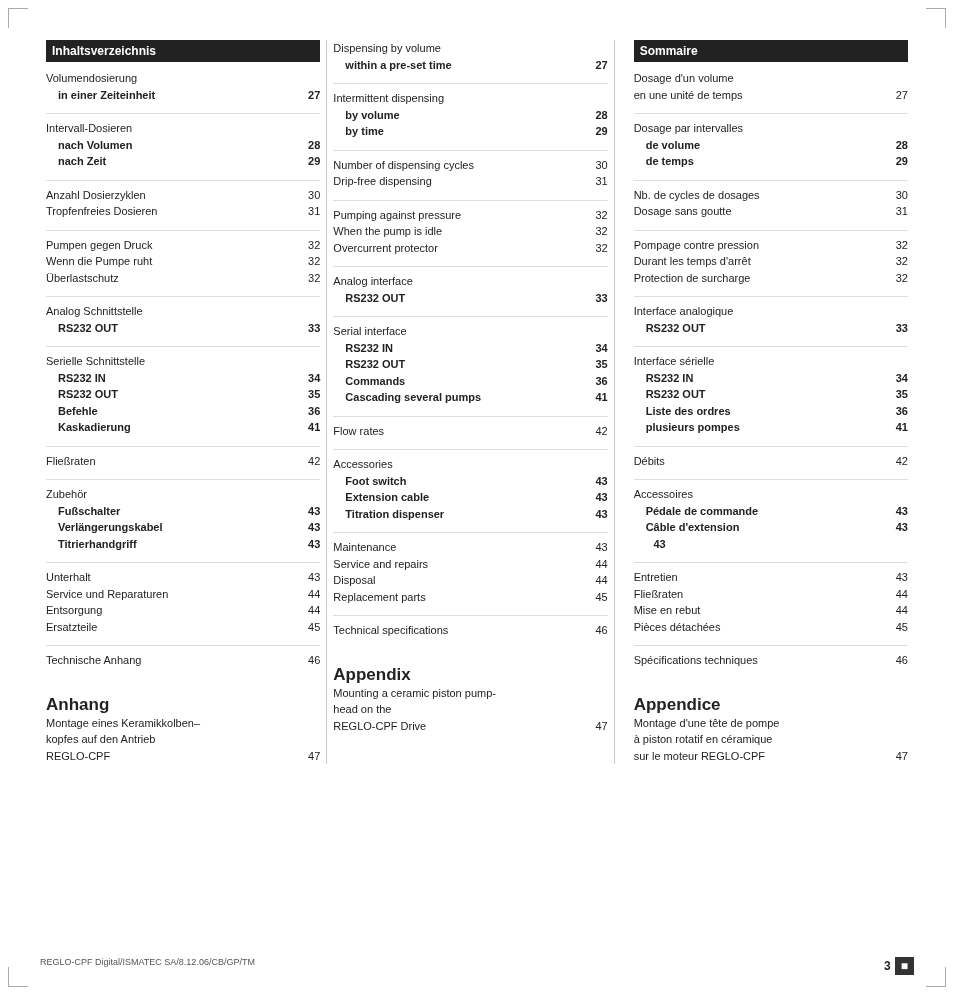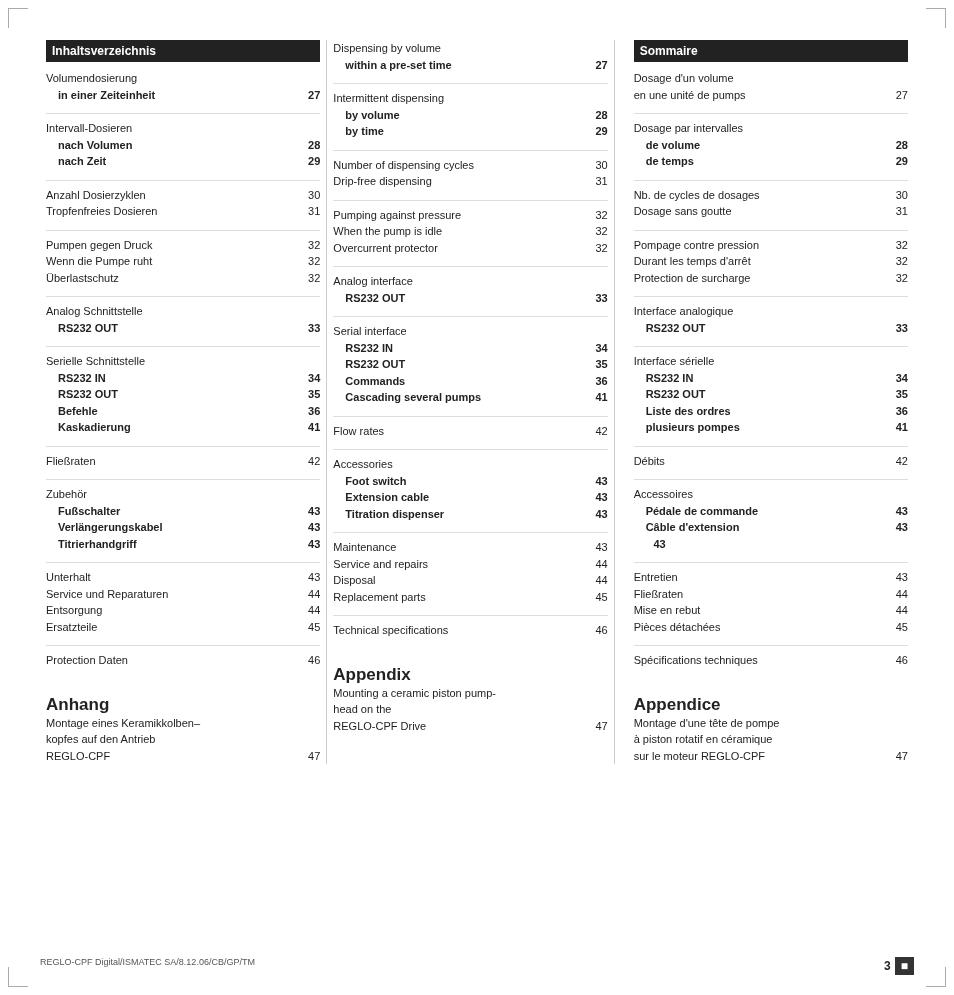--- a/index.html
+++ b/index.html
@@ -282,21 +282,21 @@
                 <span class="toc-num">44</span>
               </div>
               <div class="toc-row">
                 <span class="toc-text">Ersatzteile</span>
                 <span class="toc-num">45</span>
               </div>
             </div>
             <hr class="divider">
             <div class="toc-section">
               <div class="toc-row">
-                <span class="toc-text">Protection Daten</span>
+                <span class="toc-text">Technische Anhang</span>
                 <span class="toc-num">46</span>
               </div>
             </div>
           </div>
         <div class="appendix-section" id="col1-appendix">
             <div class="appendix-title">Anhang</div>
             <div class="toc-row">
               <span class="toc-text">Montage eines Keramikkolben–</span>
               <span class="toc-num"></span>
             </div>
@@ -470,21 +470,21 @@
 
       <div class="col">
         <div class="col-header">Sommaire</div>
         <div id="col3-sections">
             <div class="toc-section">
               <div class="toc-row">
                 <span class="toc-text">Dosage d'un volume</span>
                 <span class="toc-num"></span>
               </div>
               <div class="toc-row">
-                <span class="toc-text">en une unité de pumps</span>
+                <span class="toc-text">en une unité de temps</span>
                 <span class="toc-num">27</span>
               </div>
             </div>
             <hr class="divider">
             <div class="toc-section">
               <div class="toc-row">
                 <span class="toc-text">Dosage par intervalles</span>
                 <span class="toc-num"></span>
               </div>
               <div class="toc-row-indent">

